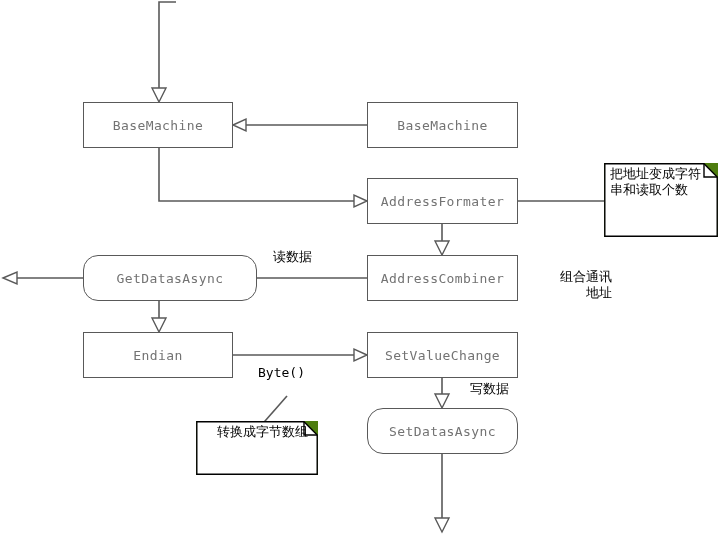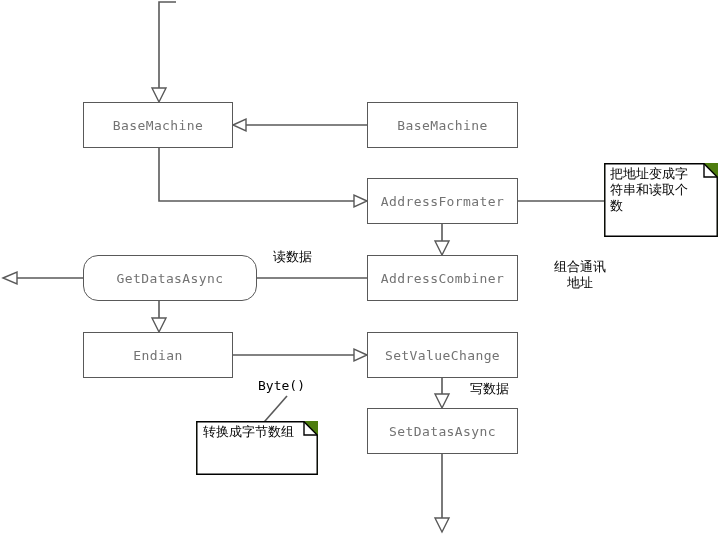--- a/index.html
+++ b/index.html
@@ -37,21 +37,21 @@
     white-space: nowrap;
   }
   .note {
     position: absolute;
     box-sizing: border-box;
     background: #4d7c0f;
     font-family: "DejaVu Sans", "Liberation Sans", sans-serif;
     font-size: 13px;
     color: #000000;
     line-height: 1.22;
-    padding: 3px 24px 2px 6px;
+    padding: 3px 10px 2px 6px;
   }
   .note .note-body {
     position: relative;
     z-index: 2;
   }
   .note-shape {
     position: absolute;
     left: 0;
     top: 0;
     width: 100%;
@@ -143,21 +143,21 @@
   </div>
 
   <div class="node" style="left:83px;  top:332px; width:150px; height:46px;">
     <span>Endian</span>
   </div>
 
   <div class="node" style="left:367px; top:332px; width:151px; height:46px;">
     <span>SetValueChange</span>
   </div>
 
-  <div class="node" style="left:367px; top:408px; width:151px; height:46px;">
+  <div class="node" style="left:367px; top:408px; width:151px; height:46px;border-radius:16px;">
     <span>SetDatasAsync</span>
   </div>
 
   <div class="note" style="left:604px; top:163px; width:114px; height:74px;">
     <svg class="note-shape" viewBox="0 0 114 74" preserveAspectRatio="none">
       <polygon points="0.8,0.8 100,0.8 113.2,14 113.2,73.2 0.8,73.2" fill="#ffffff" stroke="#000000" stroke-width="1.4"></polygon>
       <polyline points="100,0.8 100,14 113.2,14" fill="none" stroke="#000000" stroke-width="1.4"></polyline>
     </svg>
     <span class="note-body">把地址变成字符串和读取个数</span>
   </div>
@@ -165,22 +165,22 @@
   <div class="note" style="left:196px; top:421px; width:122px; height:54px; text-align:right;">
     <svg class="note-shape" viewBox="0 0 122 54" preserveAspectRatio="none">
       <polygon points="0.8,0.8 108,0.8 121.2,14 121.2,53.2 0.8,53.2" fill="#ffffff" stroke="#000000" stroke-width="1.4"></polygon>
       <polyline points="108,0.8 108,14 121.2,14" fill="none" stroke="#000000" stroke-width="1.4"></polyline>
     </svg>
     <span class="note-body">转换成字节数组</span>
   </div>
 
   <div class="edge-label" style="left:273px; top:249px;">读数据</div>
 
-  <div class="edge-label center" style="left:548px; top:259px; width:64px; white-space:normal;">
+  <div class="edge-label center" style="left:548px; top:269px; width:64px; white-space:normal;text-align:right;">
     <span>组合通讯</span><br>
     <span>地址</span>
   </div>
 
-  <div class="edge-label mono" style="left:258px; top:378px;">Byte()</div>
+  <div class="edge-label mono" style="left:258px; top:365px;">Byte()</div>
 
   <div class="edge-label" style="left:470px; top:381px;">写数据</div>
 
 </div>
 
 </body></html>

